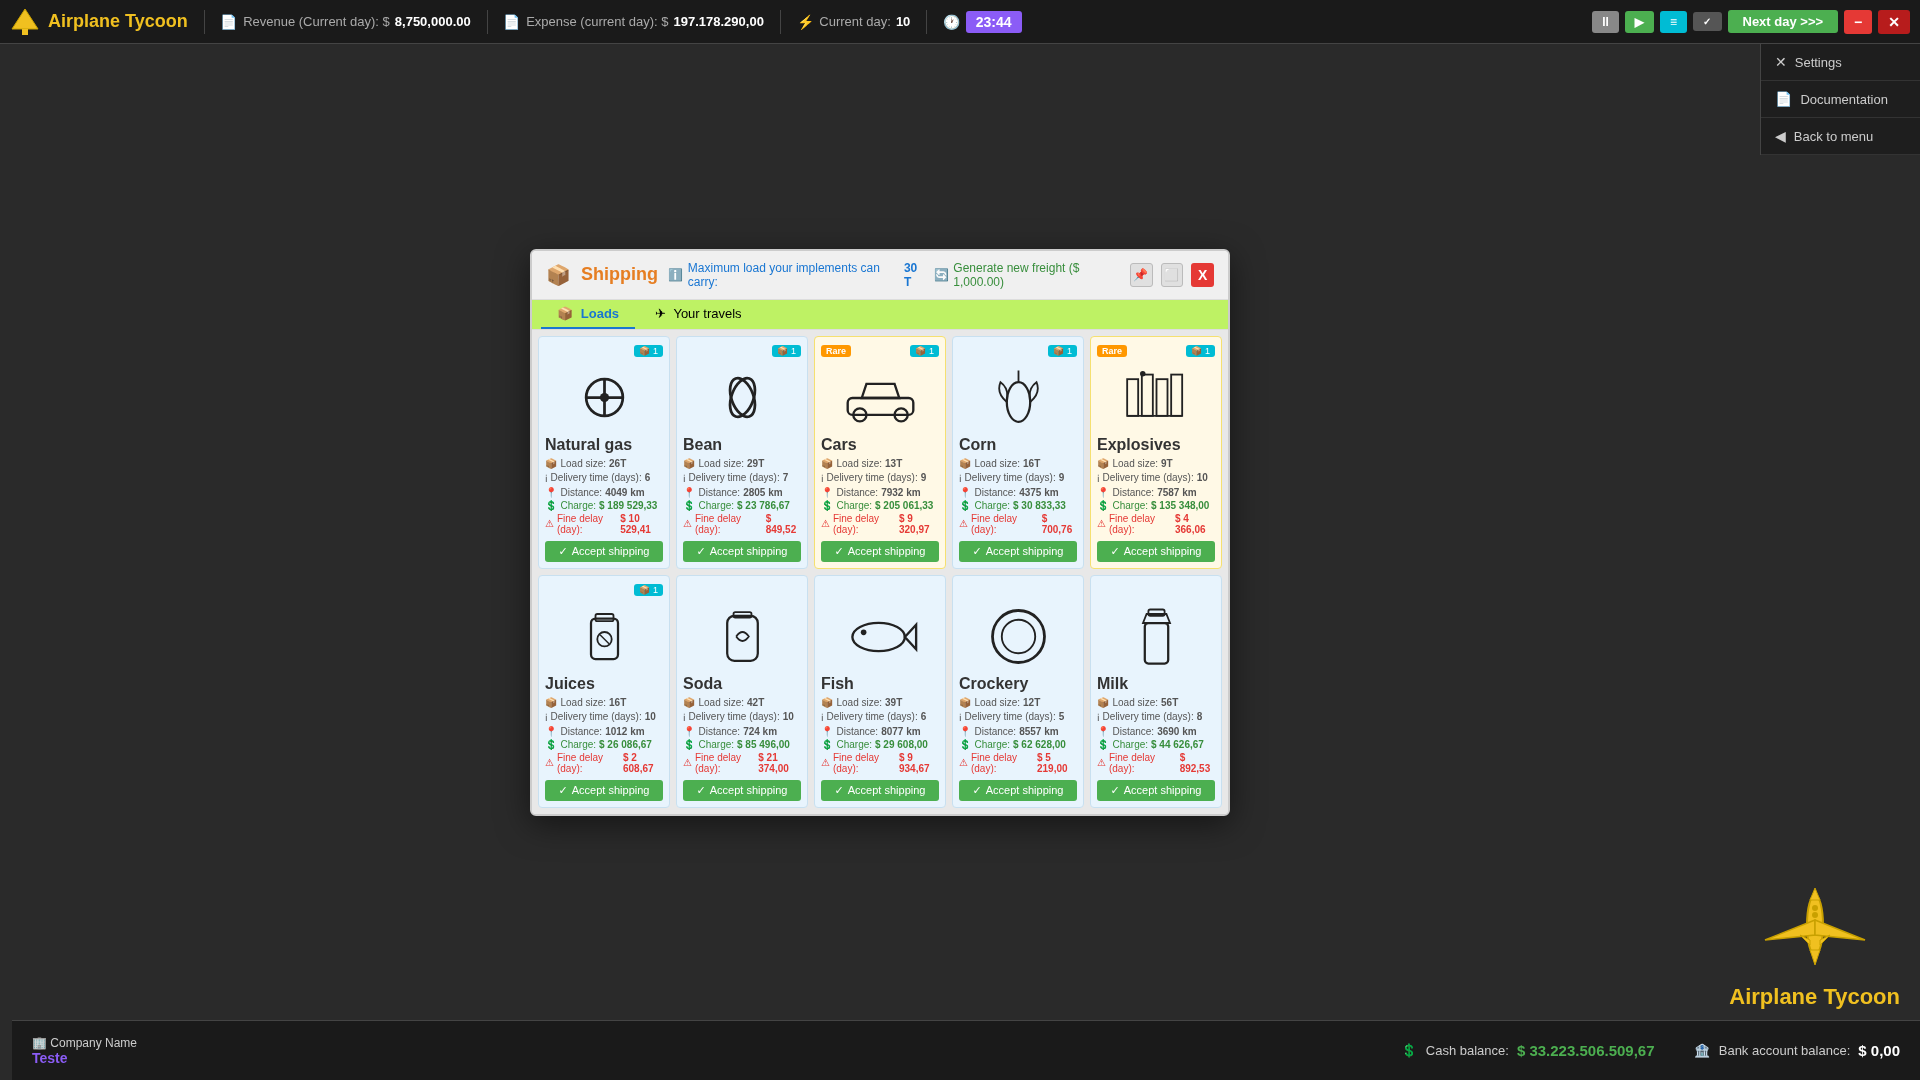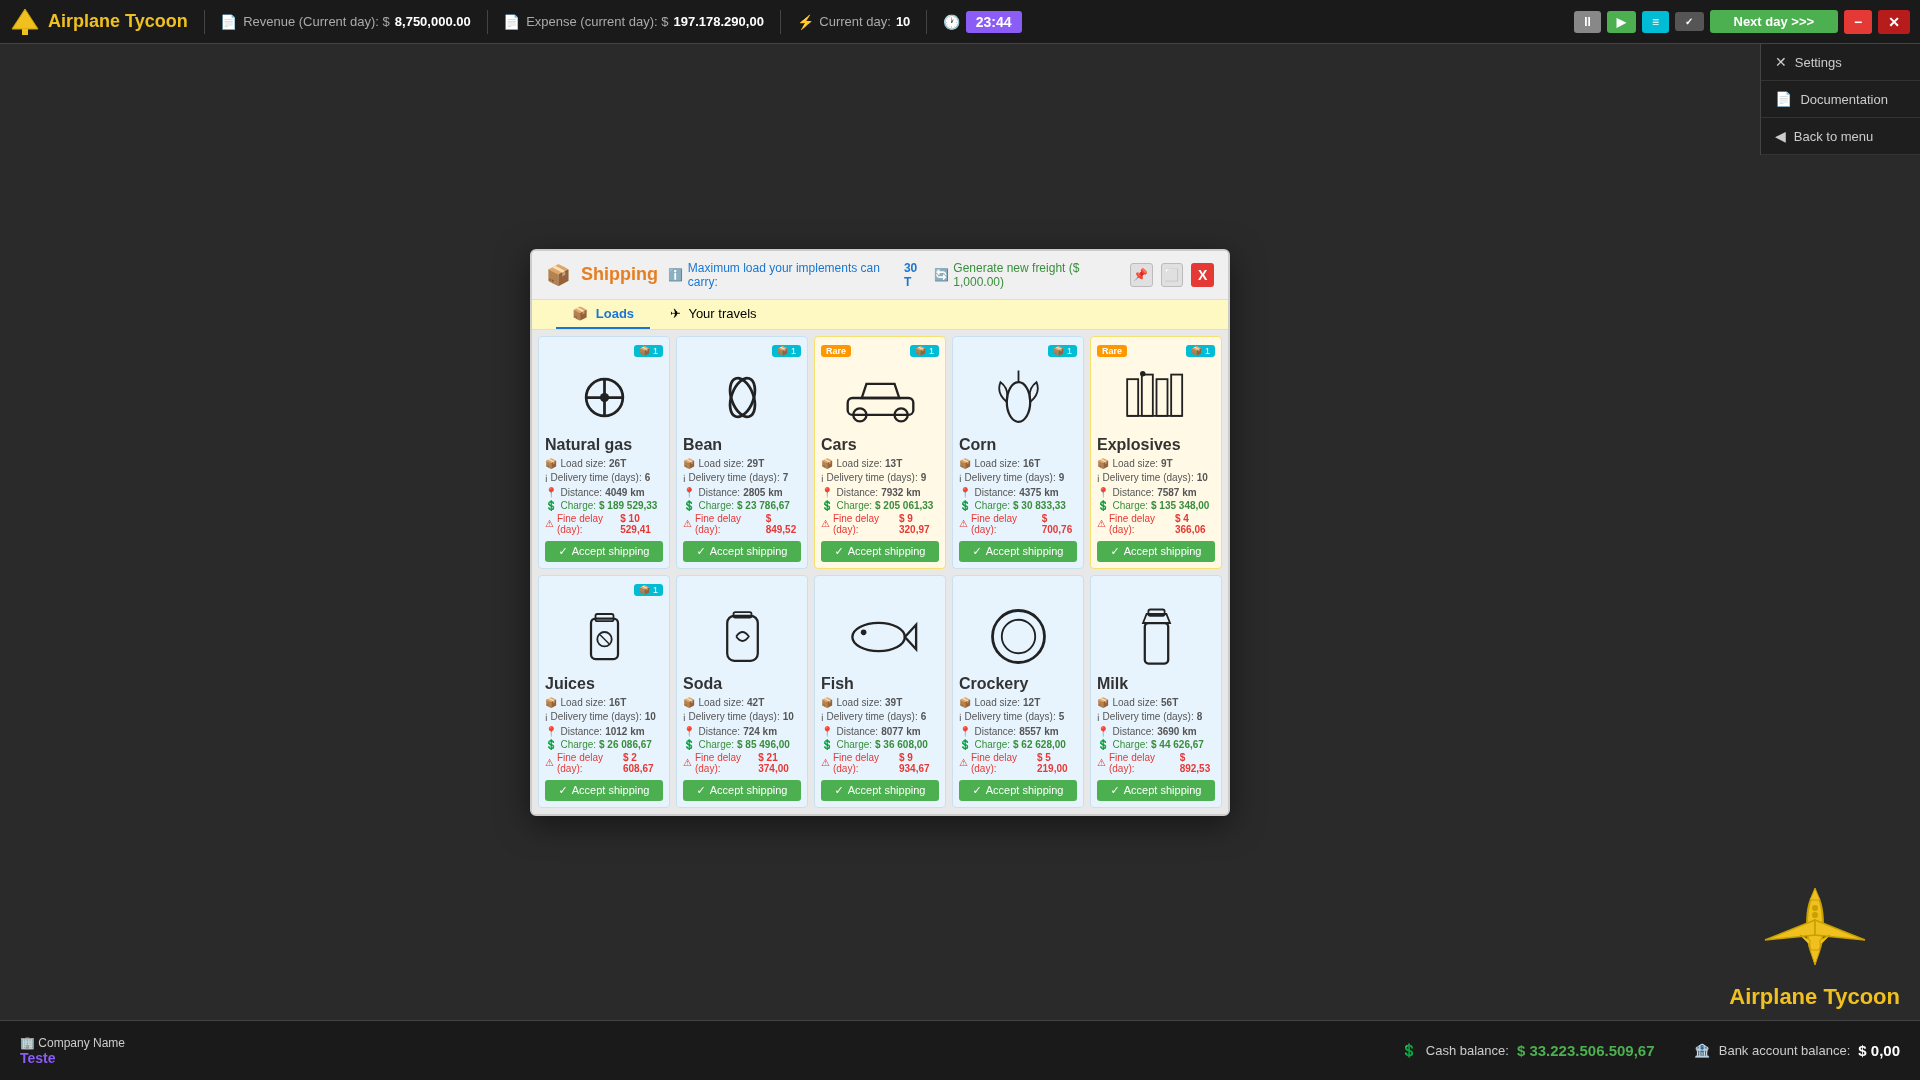--- a/index.html
+++ b/index.html
@@ -62,21 +62,21 @@
       font-weight: bold;
       text-align: center;
     }
     .btn-pause { background: #888; color: #fff; }
     .btn-green { background: #4caf50; color: #fff; }
     .btn-teal { background: #00bcd4; color: #fff; }
     .btn-dark { background: #555; color: #fff; font-size: 10px; }
     .btn-next-day {
       background: #4caf50;
       color: #fff;
-      padding: 4px 24px;
+      padding: 4px 15px;
       border: none;
       border-radius: 3px;
       cursor: pointer;
       font-size: 13px;
       font-weight: bold;
     }
     .btn-minus { background: #e53935; color: #fff; padding: 4px 10px; border: none; border-radius: 3px; cursor: pointer; font-size: 14px; font-weight: bold; }
     .btn-x { background: #b71c1c; color: #fff; padding: 4px 10px; border: none; border-radius: 3px; cursor: pointer; font-size: 14px; font-weight: bold; }
     .time-display {
       background: #8b5cf6;
@@ -181,23 +181,23 @@
       border-radius: 3px;
       width: 24px; height: 24px;
       cursor: pointer;
       font-weight: bold;
       font-size: 14px;
     }
 
     
     .modal-tabs {
       display: flex;
-      background: #fef9c3;
+      background: #bef264;
       border-bottom: 1px solid #ddd;
-      padding: 0 24px;
+      padding: 0 9px;
       gap: 4px;
     }
     .tab {
       padding: 6px 16px;
       font-size: 13px;
       cursor: pointer;
       border-bottom: 2px solid transparent;
     }
     .tab.active {
       border-bottom: 2px solid #1976d2;
@@ -287,21 +287,21 @@
       display: flex;
       align-items: center;
       justify-content: center;
       gap: 4px;
     }
 
     
     #bottombar {
       position: absolute;
       bottom: 0;
-      left: 0;
+      left: 12px;
       right: 0;
       height: 60px;
       background: #1a1a1a;
       border-top: 1px solid #444;
       display: flex;
       align-items: center;
       padding: 8px 20px;
       gap: 30px;
       justify-content: space-between;
     }
@@ -786,21 +786,21 @@
         <strong>6</strong>
       </div>
       <div class="item-stat">
         <span class="stat-icon">📍</span>
         <span>Distance:</span>
         <strong>8077 km</strong>
       </div>
       <div class="item-stat charge">
         <span class="stat-icon">💲</span>
         <span>Charge:</span>
-        <strong>$ 36 608,00</strong>
+        <strong>$ 29 608,00</strong>
       </div>
       <div class="item-stat fine">
         <span class="stat-icon">⚠</span>
         <span>Fine delay (day):</span>
         <strong>$ 9 934,67</strong>
       </div>
       <button class="accept-btn">
         <span>✓</span>
         <span>Accept shipping</span>
       </button>

